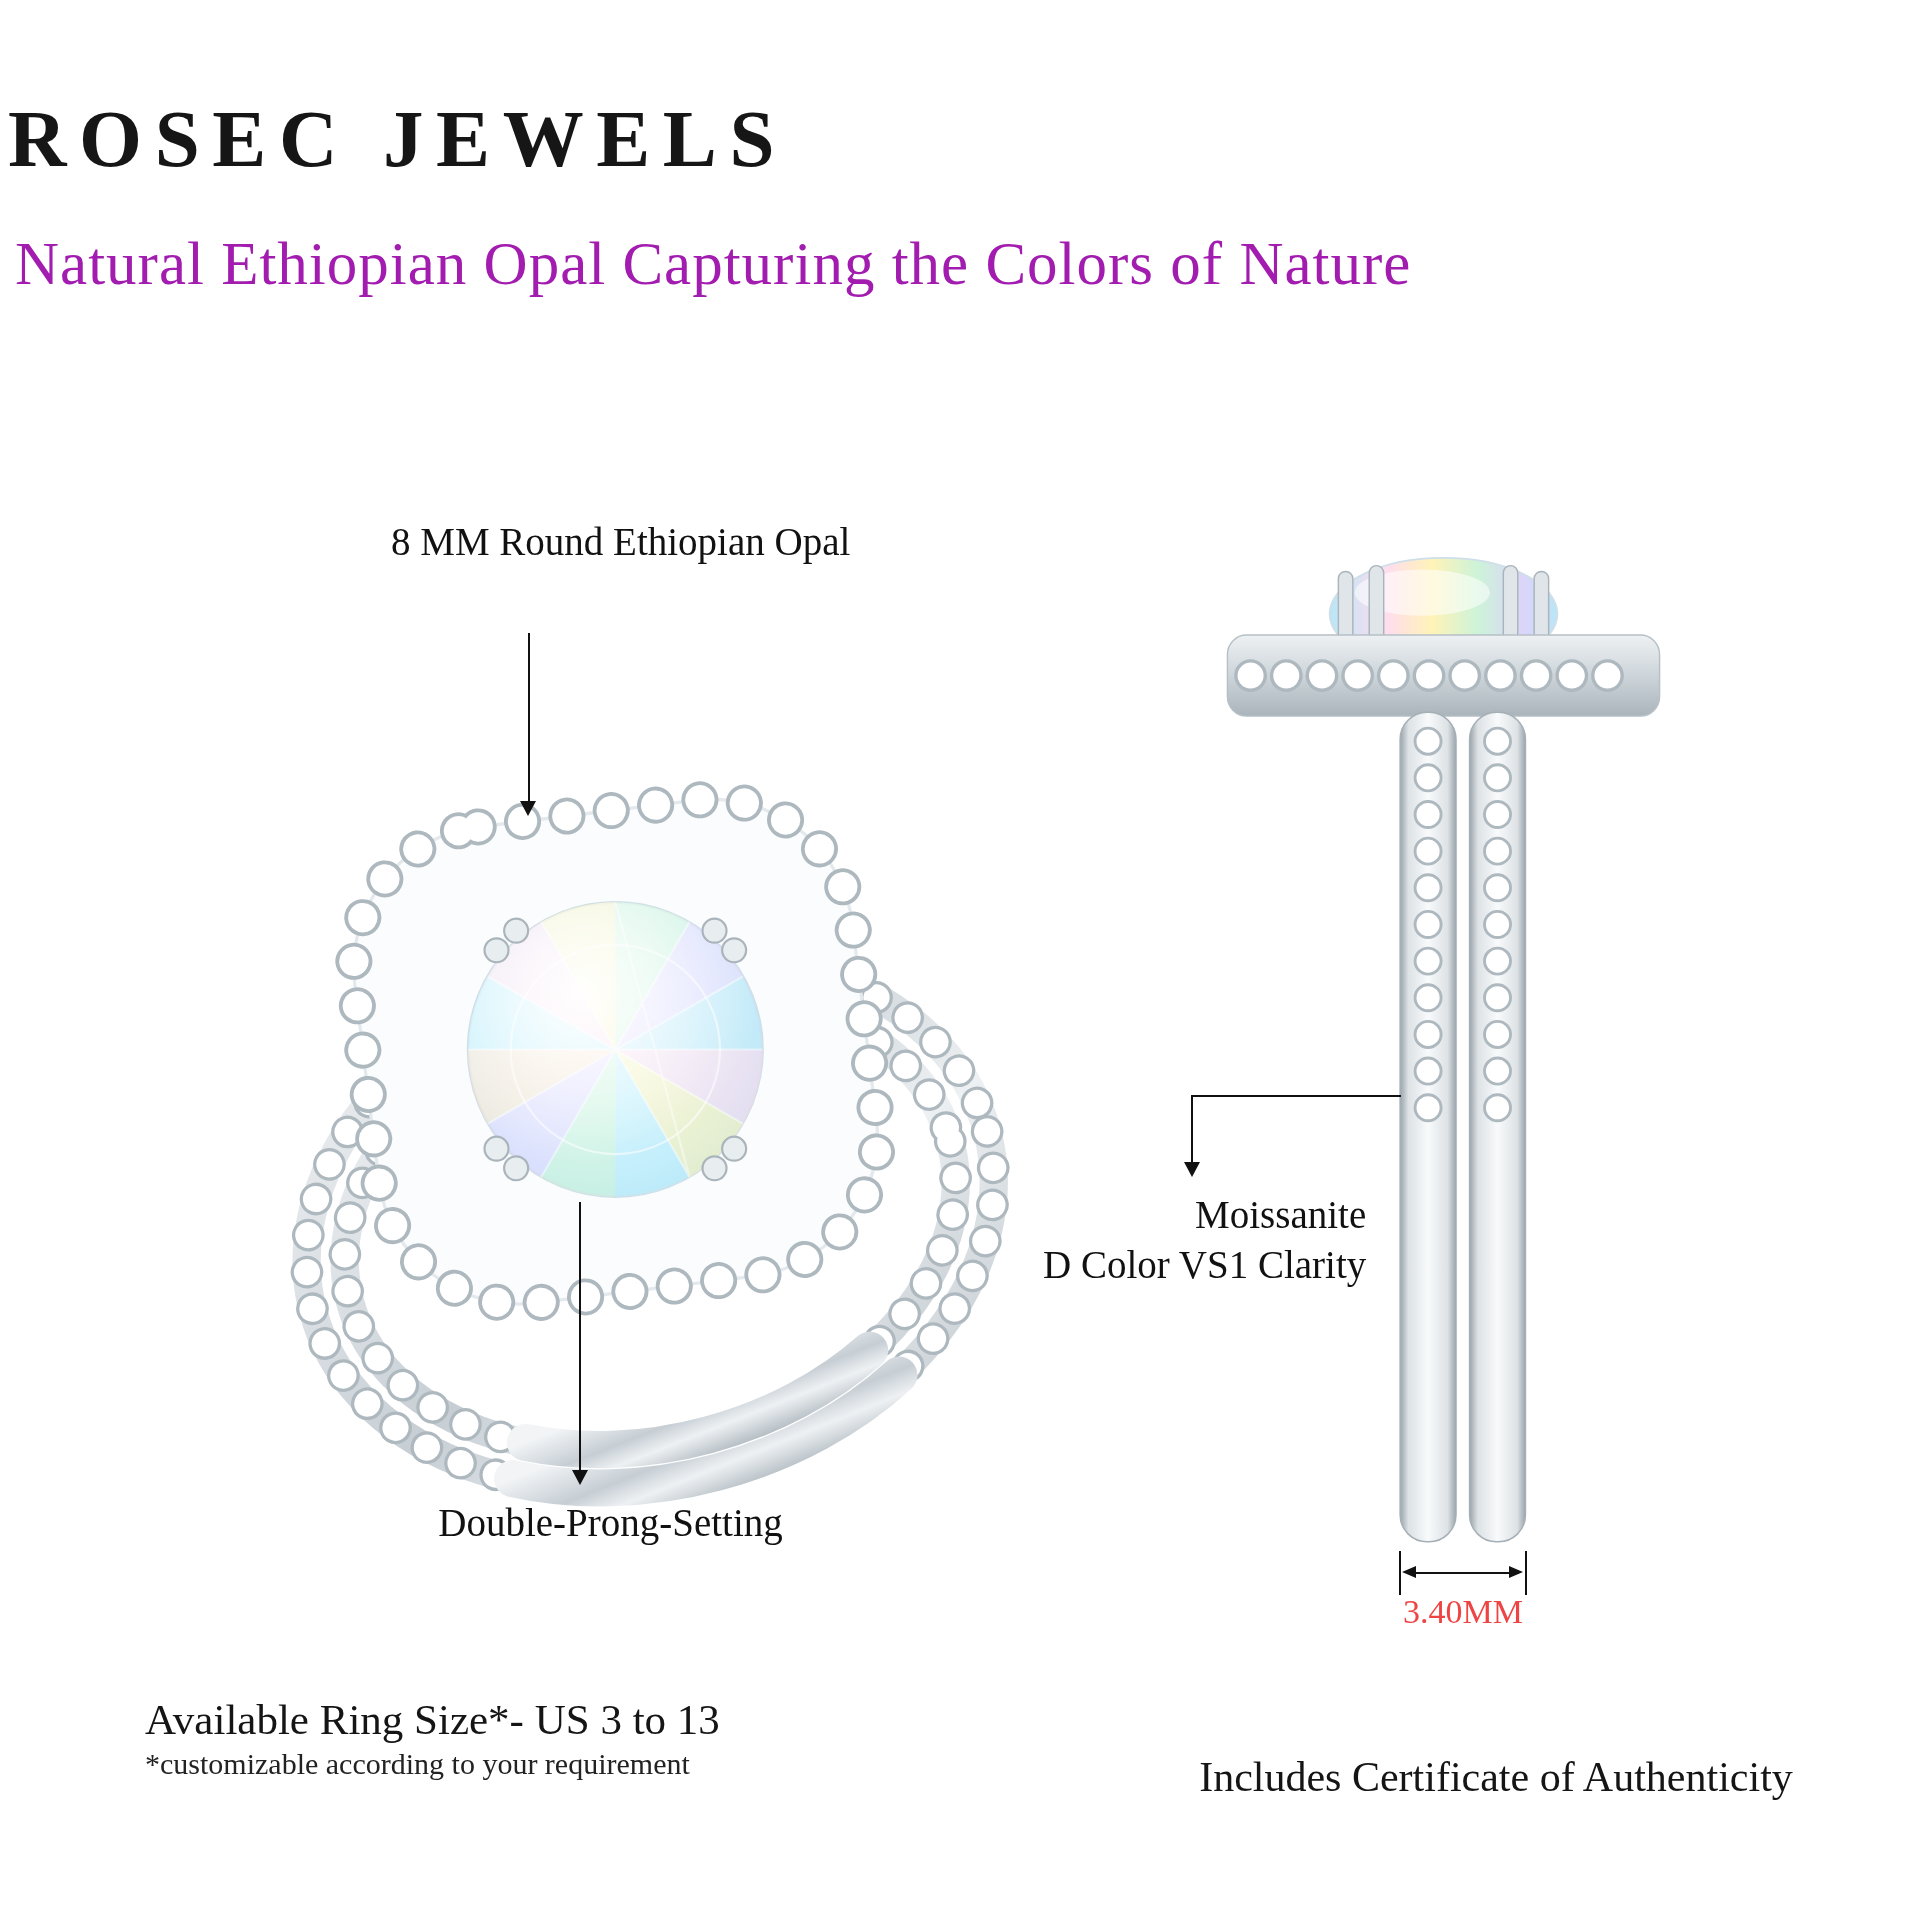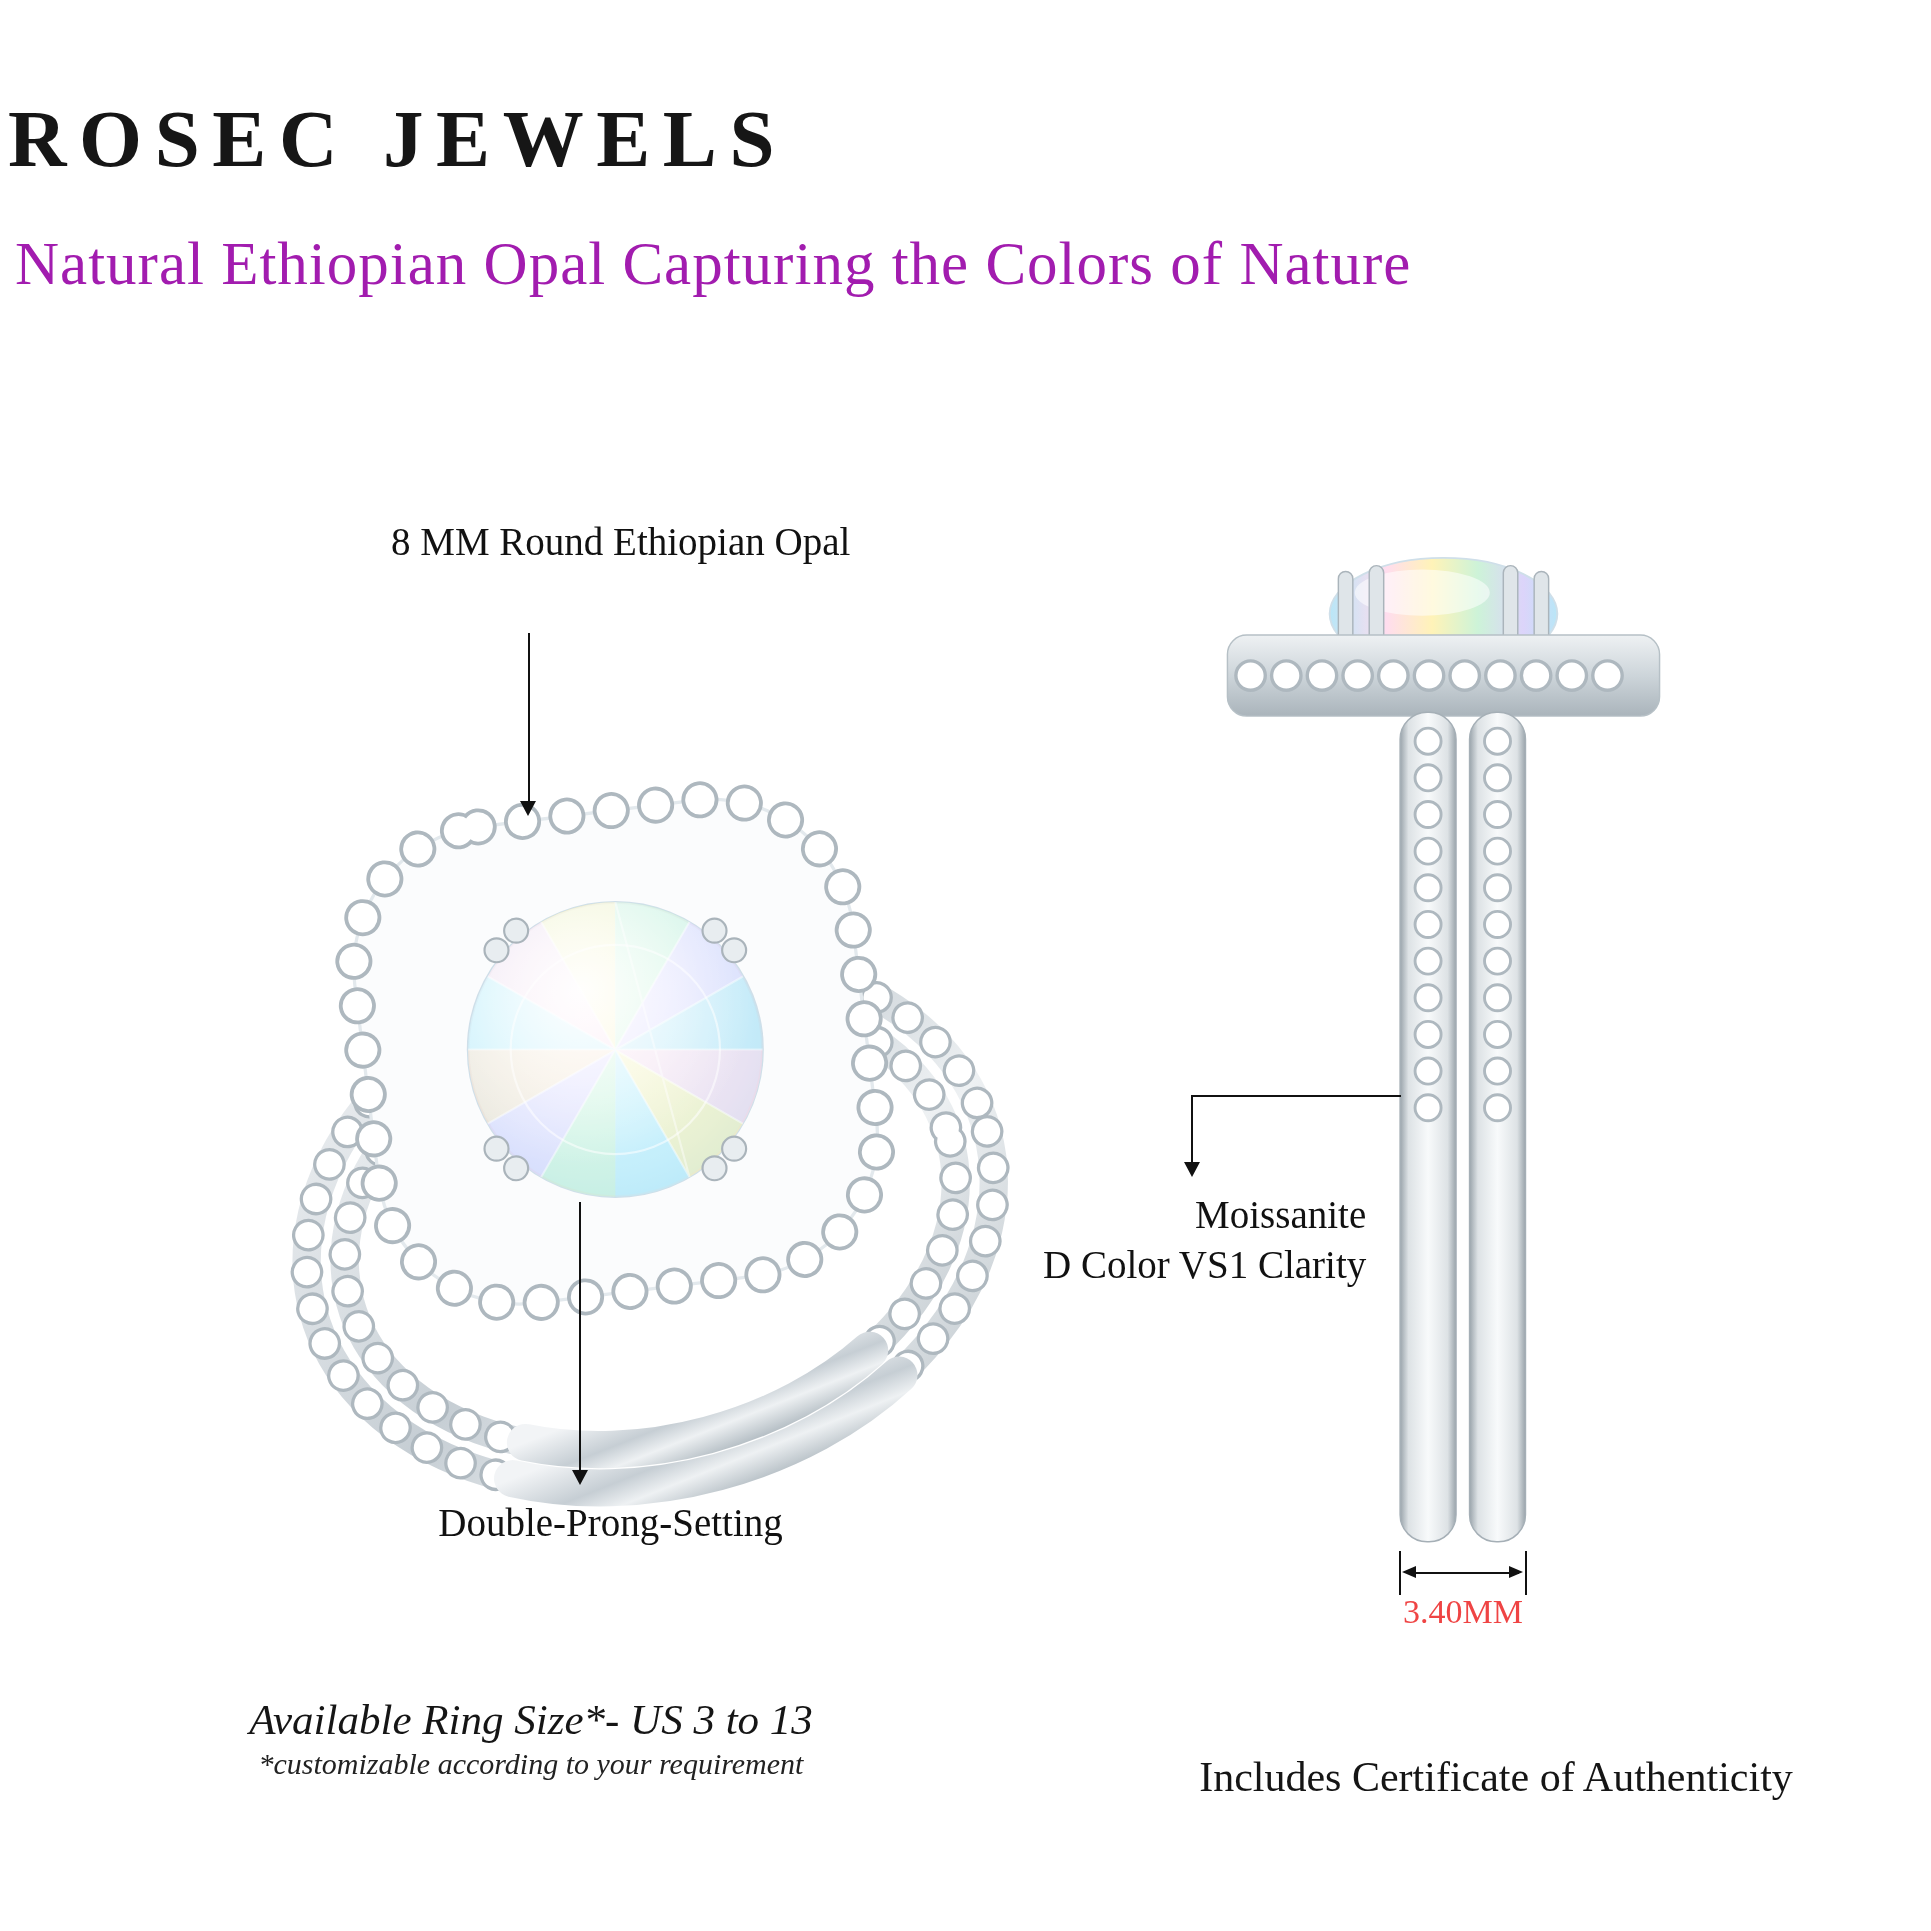--- a/index.html
+++ b/index.html
@@ -40,21 +40,21 @@
   .moi-head{left:1184px;top:1162px;}
   
   .m-tick{position:absolute;width:1.9px;height:44px;background:#111;top:1551px;}
   .m-tick-l{left:1399px;} .m-tick-r{left:1525px;}
   .m-line{left:1407px;top:1572px;width:112px;}
   .m-head-l{left:1402px;top:1566px;}
   .m-head-r{left:1509px;top:1566px;}
   .m-label{position:absolute;left:1381px;top:1593px;width:164px;
     text-align:center;font-size:34px;color:#ef4444;}
   
-  .footer-left{position:absolute;left:145px;top:1695px;width:772px;text-align:center;font-style:italic;}
+  .footer-left{position:absolute;left:145px;top:1695px;width:772px;}
   .ring-size{font-size:43px;color:#151515;}
   .customizable{margin-top:3px;font-size:30px;color:#222;}
   .footer-right{position:absolute;left:1081px;top:1753px;width:830px;
     text-align:center;font-size:42px;color:#151515;}
 </style>
 </head>
 <body>
 
 <div class="canvas">
 

